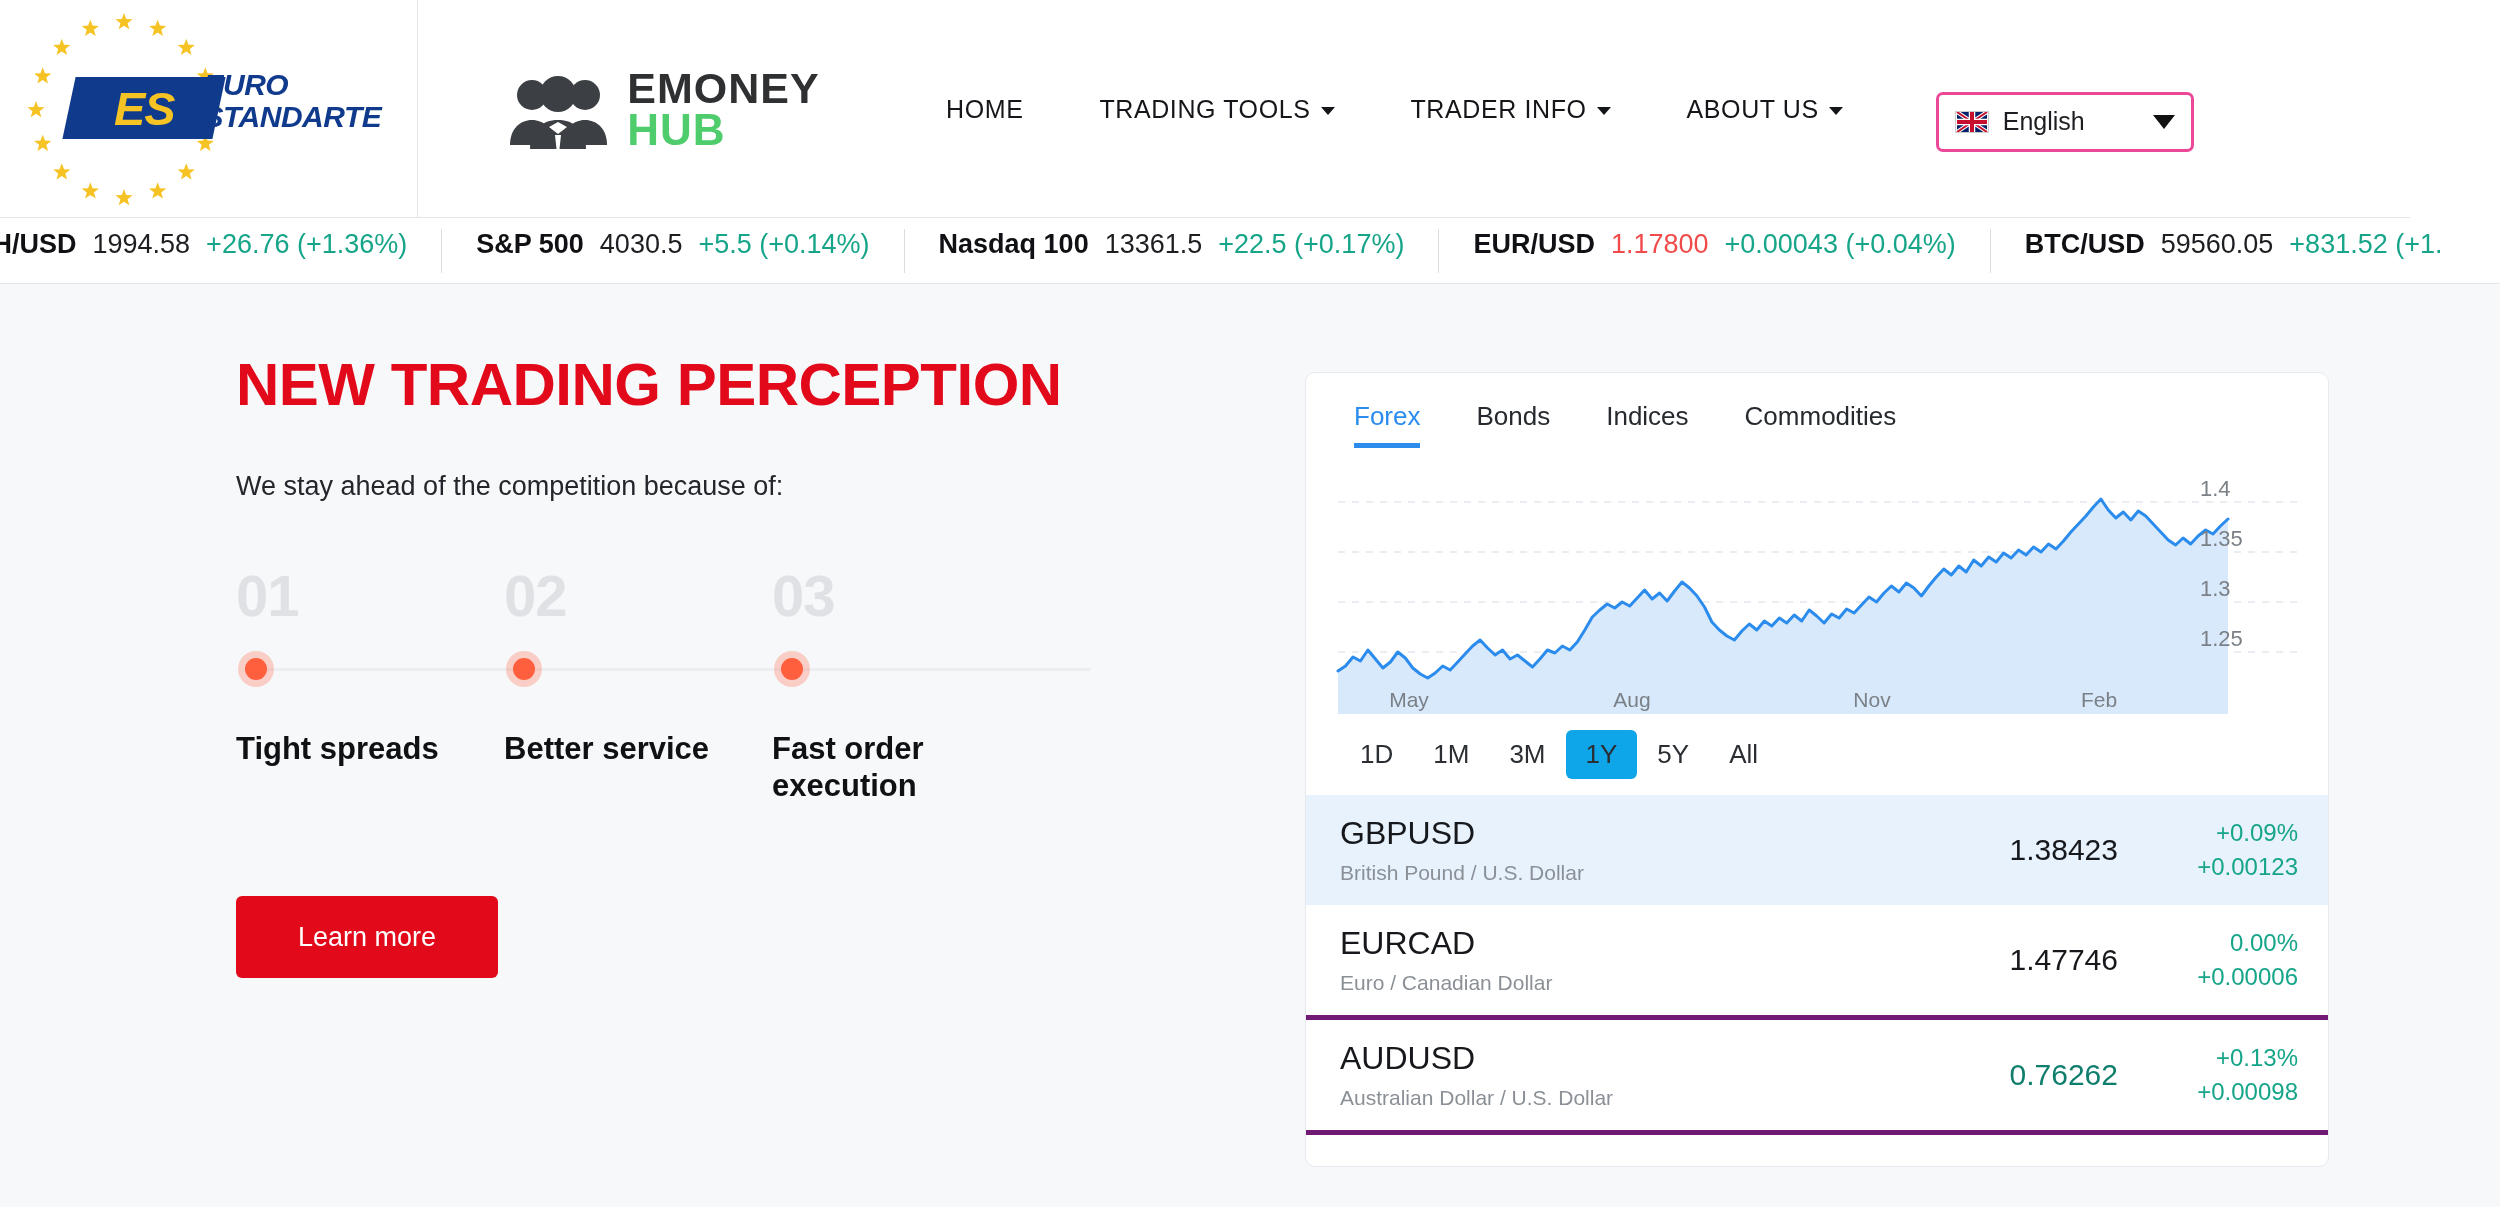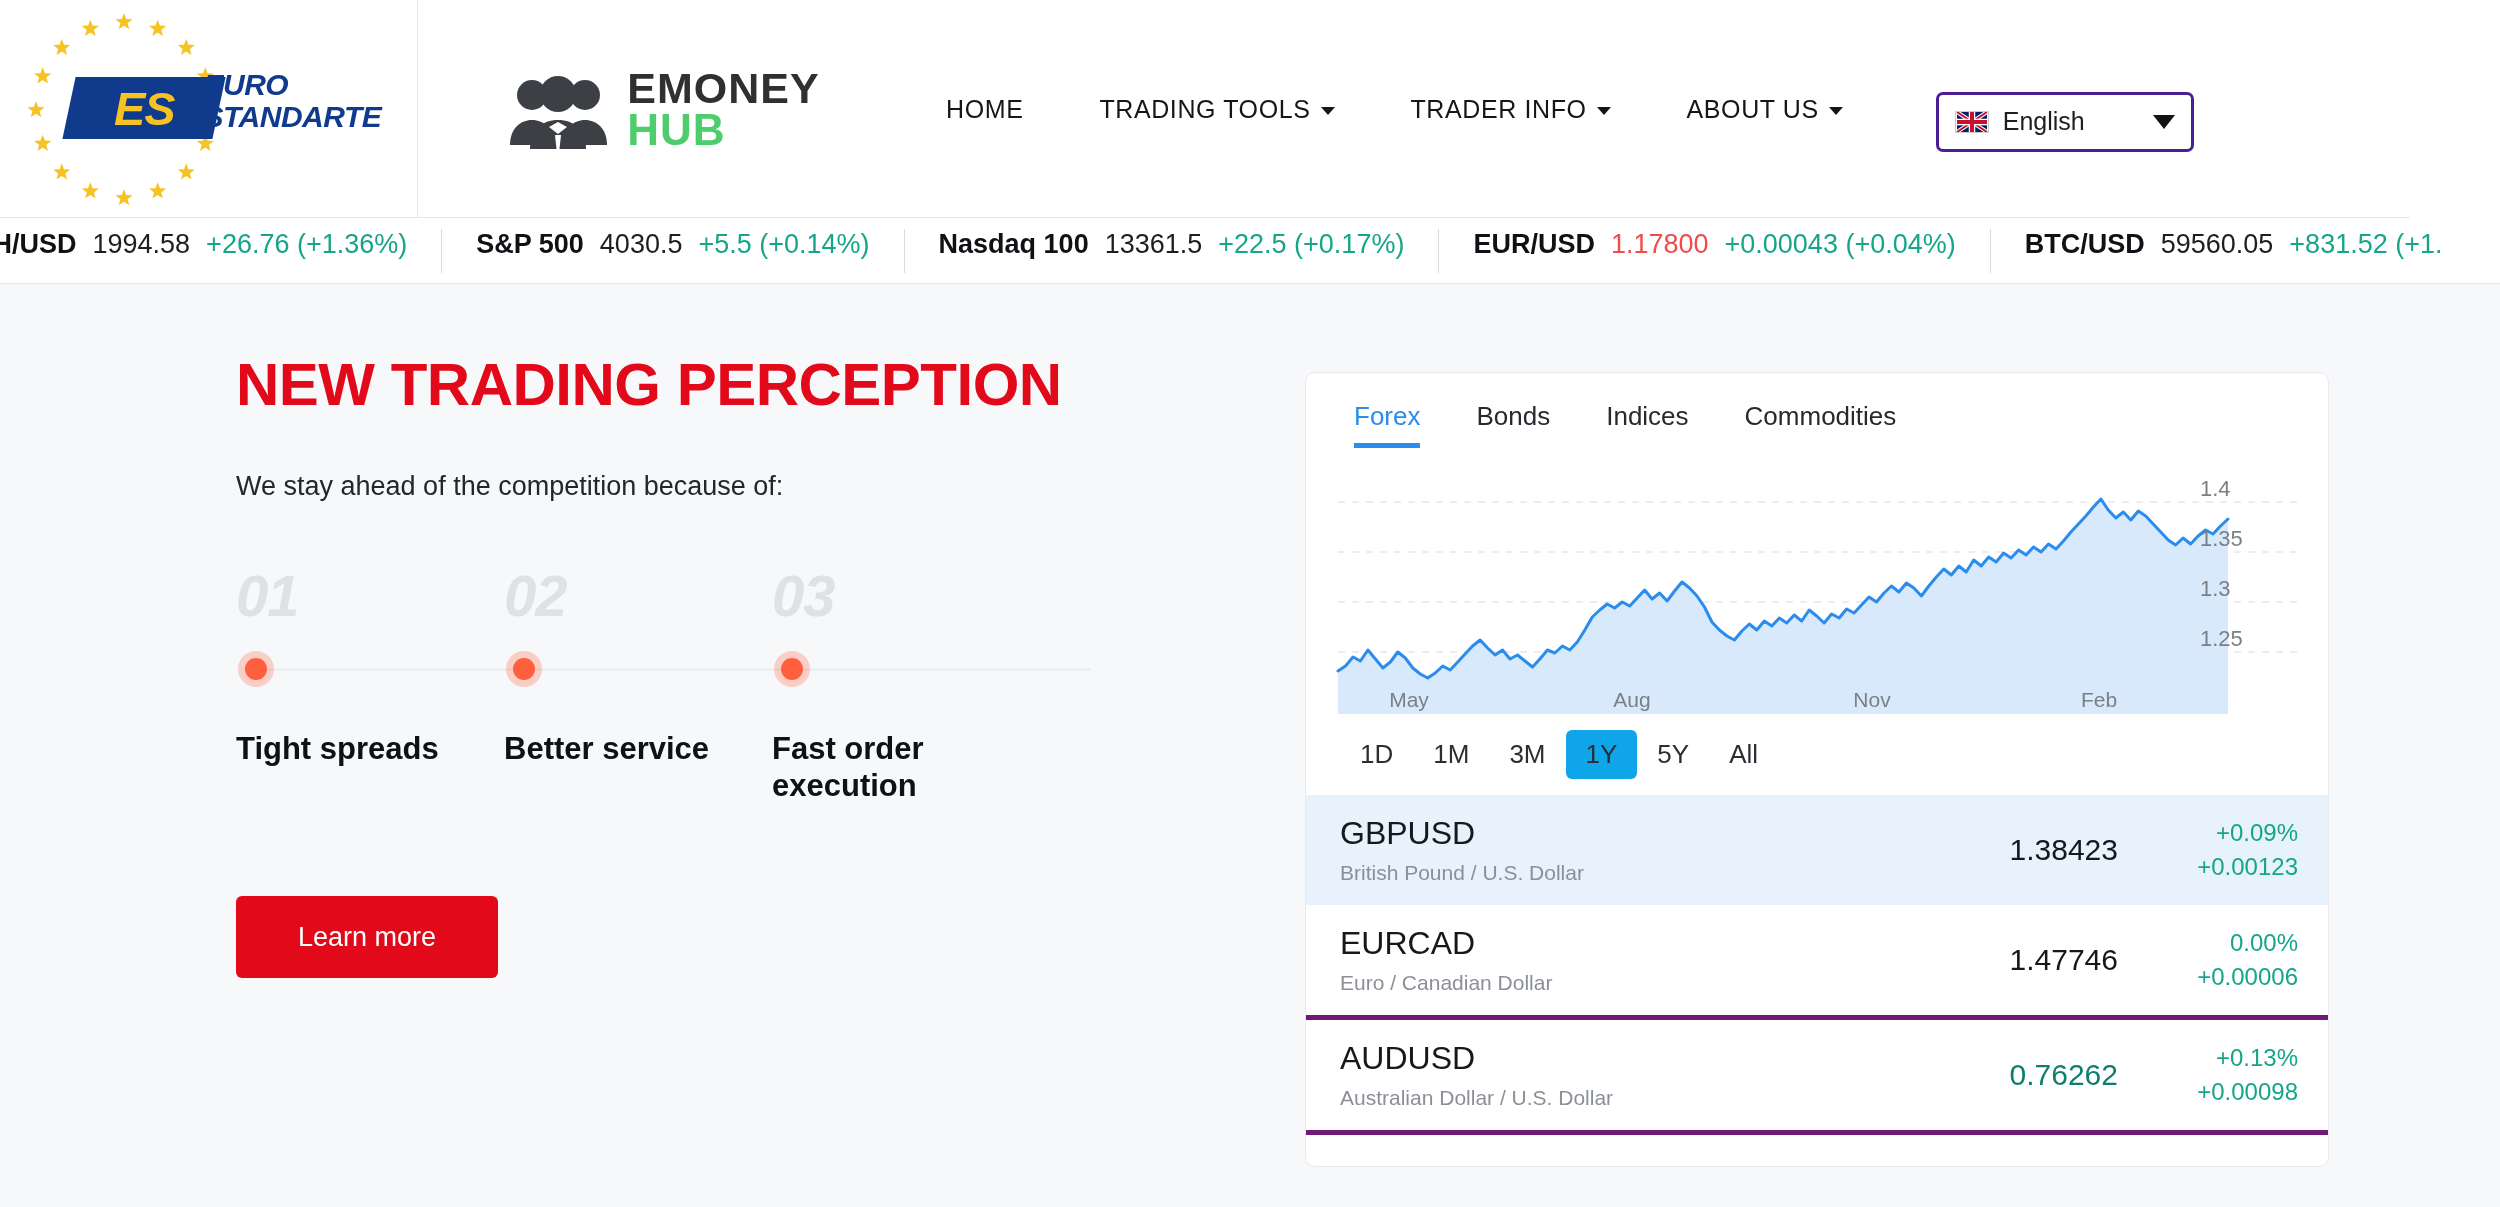--- a/index.html
+++ b/index.html
@@ -68,21 +68,21 @@
   .nav-item {
     font-size:25px; color:#14161a; letter-spacing:0.6px;
     padding:0 38px; cursor:pointer; white-space:nowrap;
     display:flex; align-items:center; gap:10px;
   }
   .caret { width:0;height:0;border-left:7px solid transparent;border-right:7px solid transparent;border-top:8px solid #14161a; display:inline-block; margin-top:4px;}
 
   .lang-select {
     margin-left:55px;
     width:258px; height:60px;
-    border:3px solid #4c1d95; border-radius:7px;
+    border:3px solid #ec4899; border-radius:7px;
     background:#fff;
     display:flex; align-items:center; padding:0 16px;
     cursor:pointer;
     margin-top:25px;
   }
   .flag { width:34px; height:22px; flex:none; margin-right:14px; border:1px solid #ccc;}
   .lang-label { font-size:25px; color:#1c1e21; flex:1; }
   .lang-caret { width:0;height:0;border-left:11px solid transparent;border-right:11px solid transparent;border-top:14px solid #111; }
 
   
@@ -104,21 +104,21 @@
 
   
   .left-col { position:absolute; left:236px; top:350px; width:1000px; }
   .headline {
     font-size:60px; font-weight:bold; color:#e1091a; letter-spacing:-0.5px;
     font-family:"Liberation Sans", sans-serif;
   }
   .subline { margin-top:52px; font-size:27px; color:#24262b; }
 
   .steps { margin-top:60px; position:relative; width:860px; }
-  .step-numbers { display:flex;font-style:italic; }
+  .step-numbers { display:flex; }
   .step-num {
     width:268px; font-size:58px; font-weight:bold; color:#dfe1e4;
     letter-spacing:-1px;
   }
   .rail { position:relative; height:44px; margin-top:18px; }
   .rail-line { position:absolute; left:20px; top:21px; width:835px; height:3px; background:#eceef0; }
   .dots { position:absolute; left:0; top:0; display:flex; }
   .dot-wrap { width:268px; position:relative; height:44px; }
   .dot-halo {
     position:absolute; left:2px; top:4px; width:36px; height:36px; border-radius:50%;

